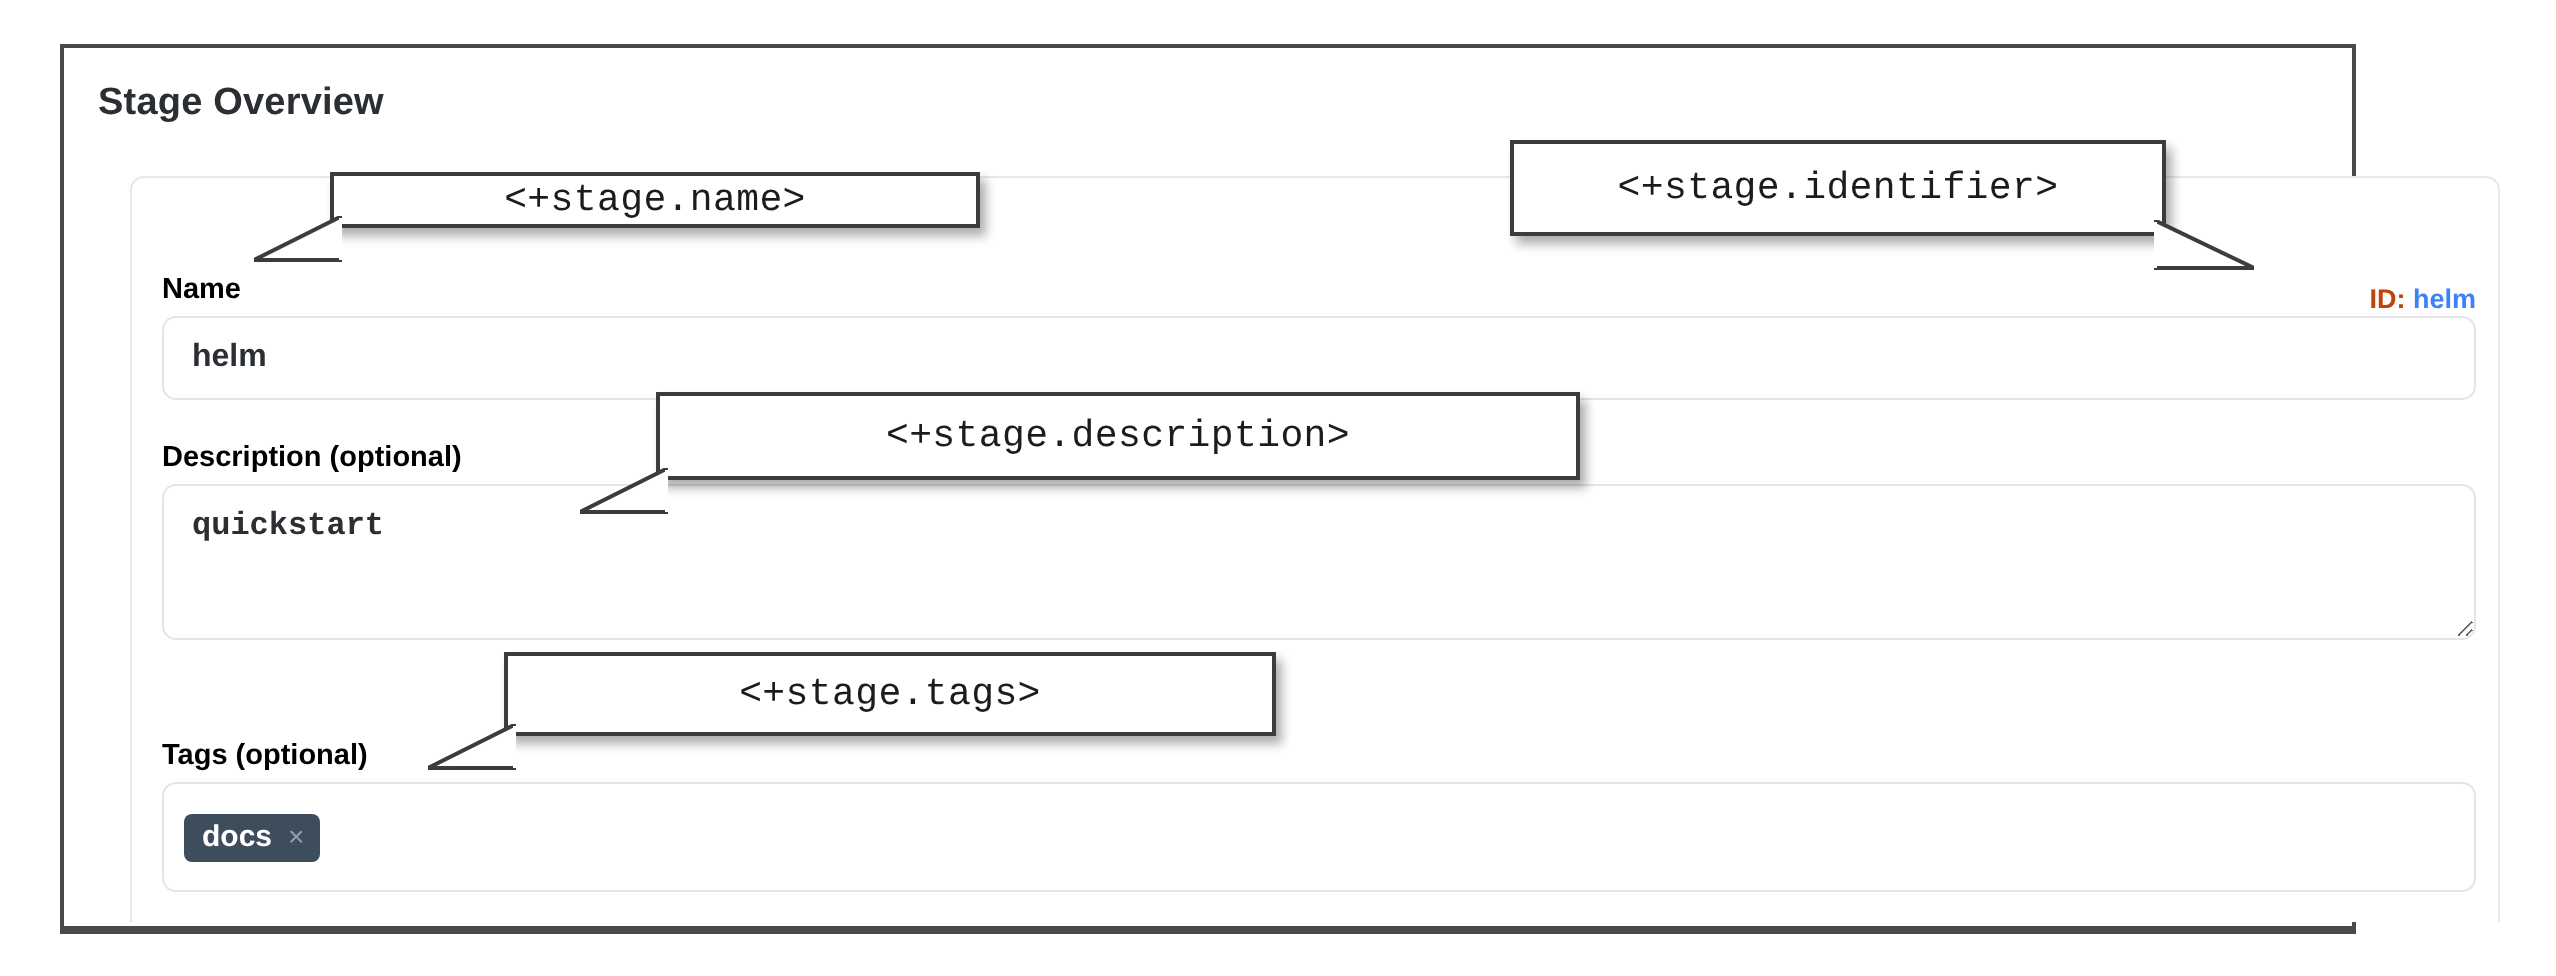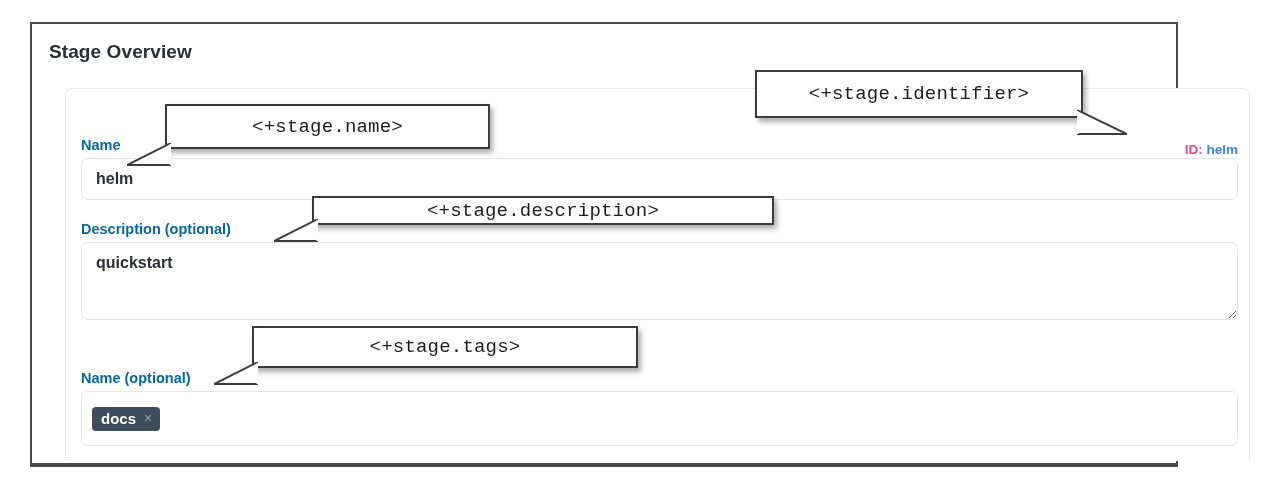--- a/index.html
+++ b/index.html
@@ -55,40 +55,40 @@
   }
 
   
   .field {
     position: absolute;
     left: 15px;
     width: 1157px;
   }
   .field-label {
     font-size: 14.5px;
-    color: #0369a1;
+    color: #000000;
     font-weight: bold;
     display: inline-block;
     margin-bottom: 5px;
     white-space: nowrap;
   }
 
   .row-head {
     display: flex;
     align-items: flex-end;
     justify-content: space-between;
   }
   .id-line {
     font-size: 13.5px;
     font-weight: bold;
     white-space: nowrap;
     line-height: 1;
     padding-bottom: 2px;
   }
-  .id-key { color: #ec4899; }
+  .id-key { color: #c2410c; }
   .id-value { color: #3b82f6; }
 
   .text-input {
     display: block;
     width: 100%;
     height: 42px;
     box-sizing: border-box;
     border: 1px solid #e3e5e8;
     border-radius: 7px;
     background: #ffffff;
@@ -101,21 +101,21 @@
   }
 
   .text-area {
     display: block;
     width: 100%;
     height: 78px;
     box-sizing: border-box;
     border: 1px solid #e3e5e8;
     border-radius: 7px;
     background: #ffffff;
-    font-family: Liberation Sans, sans-serif;
+    font-family: Liberation Mono, monospace;
     font-size: 16px;
     font-weight: bold;
     color: #2b2f33;
     padding: 11px 14px;
     outline: none;
     resize: vertical;
     overflow: hidden;
   }
 
   .tags-box {
@@ -210,51 +210,51 @@
       </div>
       <input class="text-input" type="text" value="helm" style="">
     </div>
 
     <div class="field" style="top: 131px;">
       <span class="field-label">Description (optional)</span>
       <textarea class="text-area" style="">quickstart</textarea>
     </div>
 
     <div class="field" style="top: 280px;">
-      <span class="field-label">Name (optional)</span>
+      <span class="field-label">Tags (optional)</span>
       <div class="tags-box">
         <span class="tag-chip">
           <span>docs</span>
           <span class="tag-remove">×</span>
         </span>
       </div>
     </div>
 
   </div>
 
   <div class="bottom-rule"></div>
 </div>
 
-<div class="callout" style="left:165px; top:104px; width:325px; height:45px;justify-content:center;">
+<div class="callout" style="left:165px; top:86px; width:325px; height:28px;justify-content:center;">
   <span>&lt;+stage.name&gt;</span>
   <svg class="tail-left" viewBox="0 0 44 24">
     <polygon points="44,0 44,22 0,22" fill="#ffffff" stroke="#3c3c3c" stroke-width="2"></polygon>
     <line x1="44" y1="1" x2="44" y2="22" stroke="#ffffff" stroke-width="3"></line>
   </svg>
 </div>
 
 <div class="callout" style="left:755px; top:70px; width:328px; height:48px;">
   <span>&lt;+stage.identifier&gt;</span>
   <svg class="tail-right" viewBox="0 0 50 26">
     <polygon points="0,0 0,24 50,24" fill="#ffffff" stroke="#3c3c3c" stroke-width="2"></polygon>
     <line x1="0" y1="1" x2="0" y2="24" stroke="#ffffff" stroke-width="3"></line>
   </svg>
 </div>
 
-<div class="callout" style="left:312px; top:196px; width:462px; height:29px;">
+<div class="callout" style="left:328px; top:196px; width:462px; height:44px;">
   <span>&lt;+stage.description&gt;</span>
   <svg class="tail-left" viewBox="0 0 44 24">
     <polygon points="44,0 44,22 0,22" fill="#ffffff" stroke="#3c3c3c" stroke-width="2"></polygon>
     <line x1="44" y1="1" x2="44" y2="22" stroke="#ffffff" stroke-width="3"></line>
   </svg>
 </div>
 
 <div class="callout" style="left:252px; top:326px; width:386px; height:42px;">
   <span>&lt;+stage.tags&gt;</span>
   <svg class="tail-left" viewBox="0 0 44 24">

